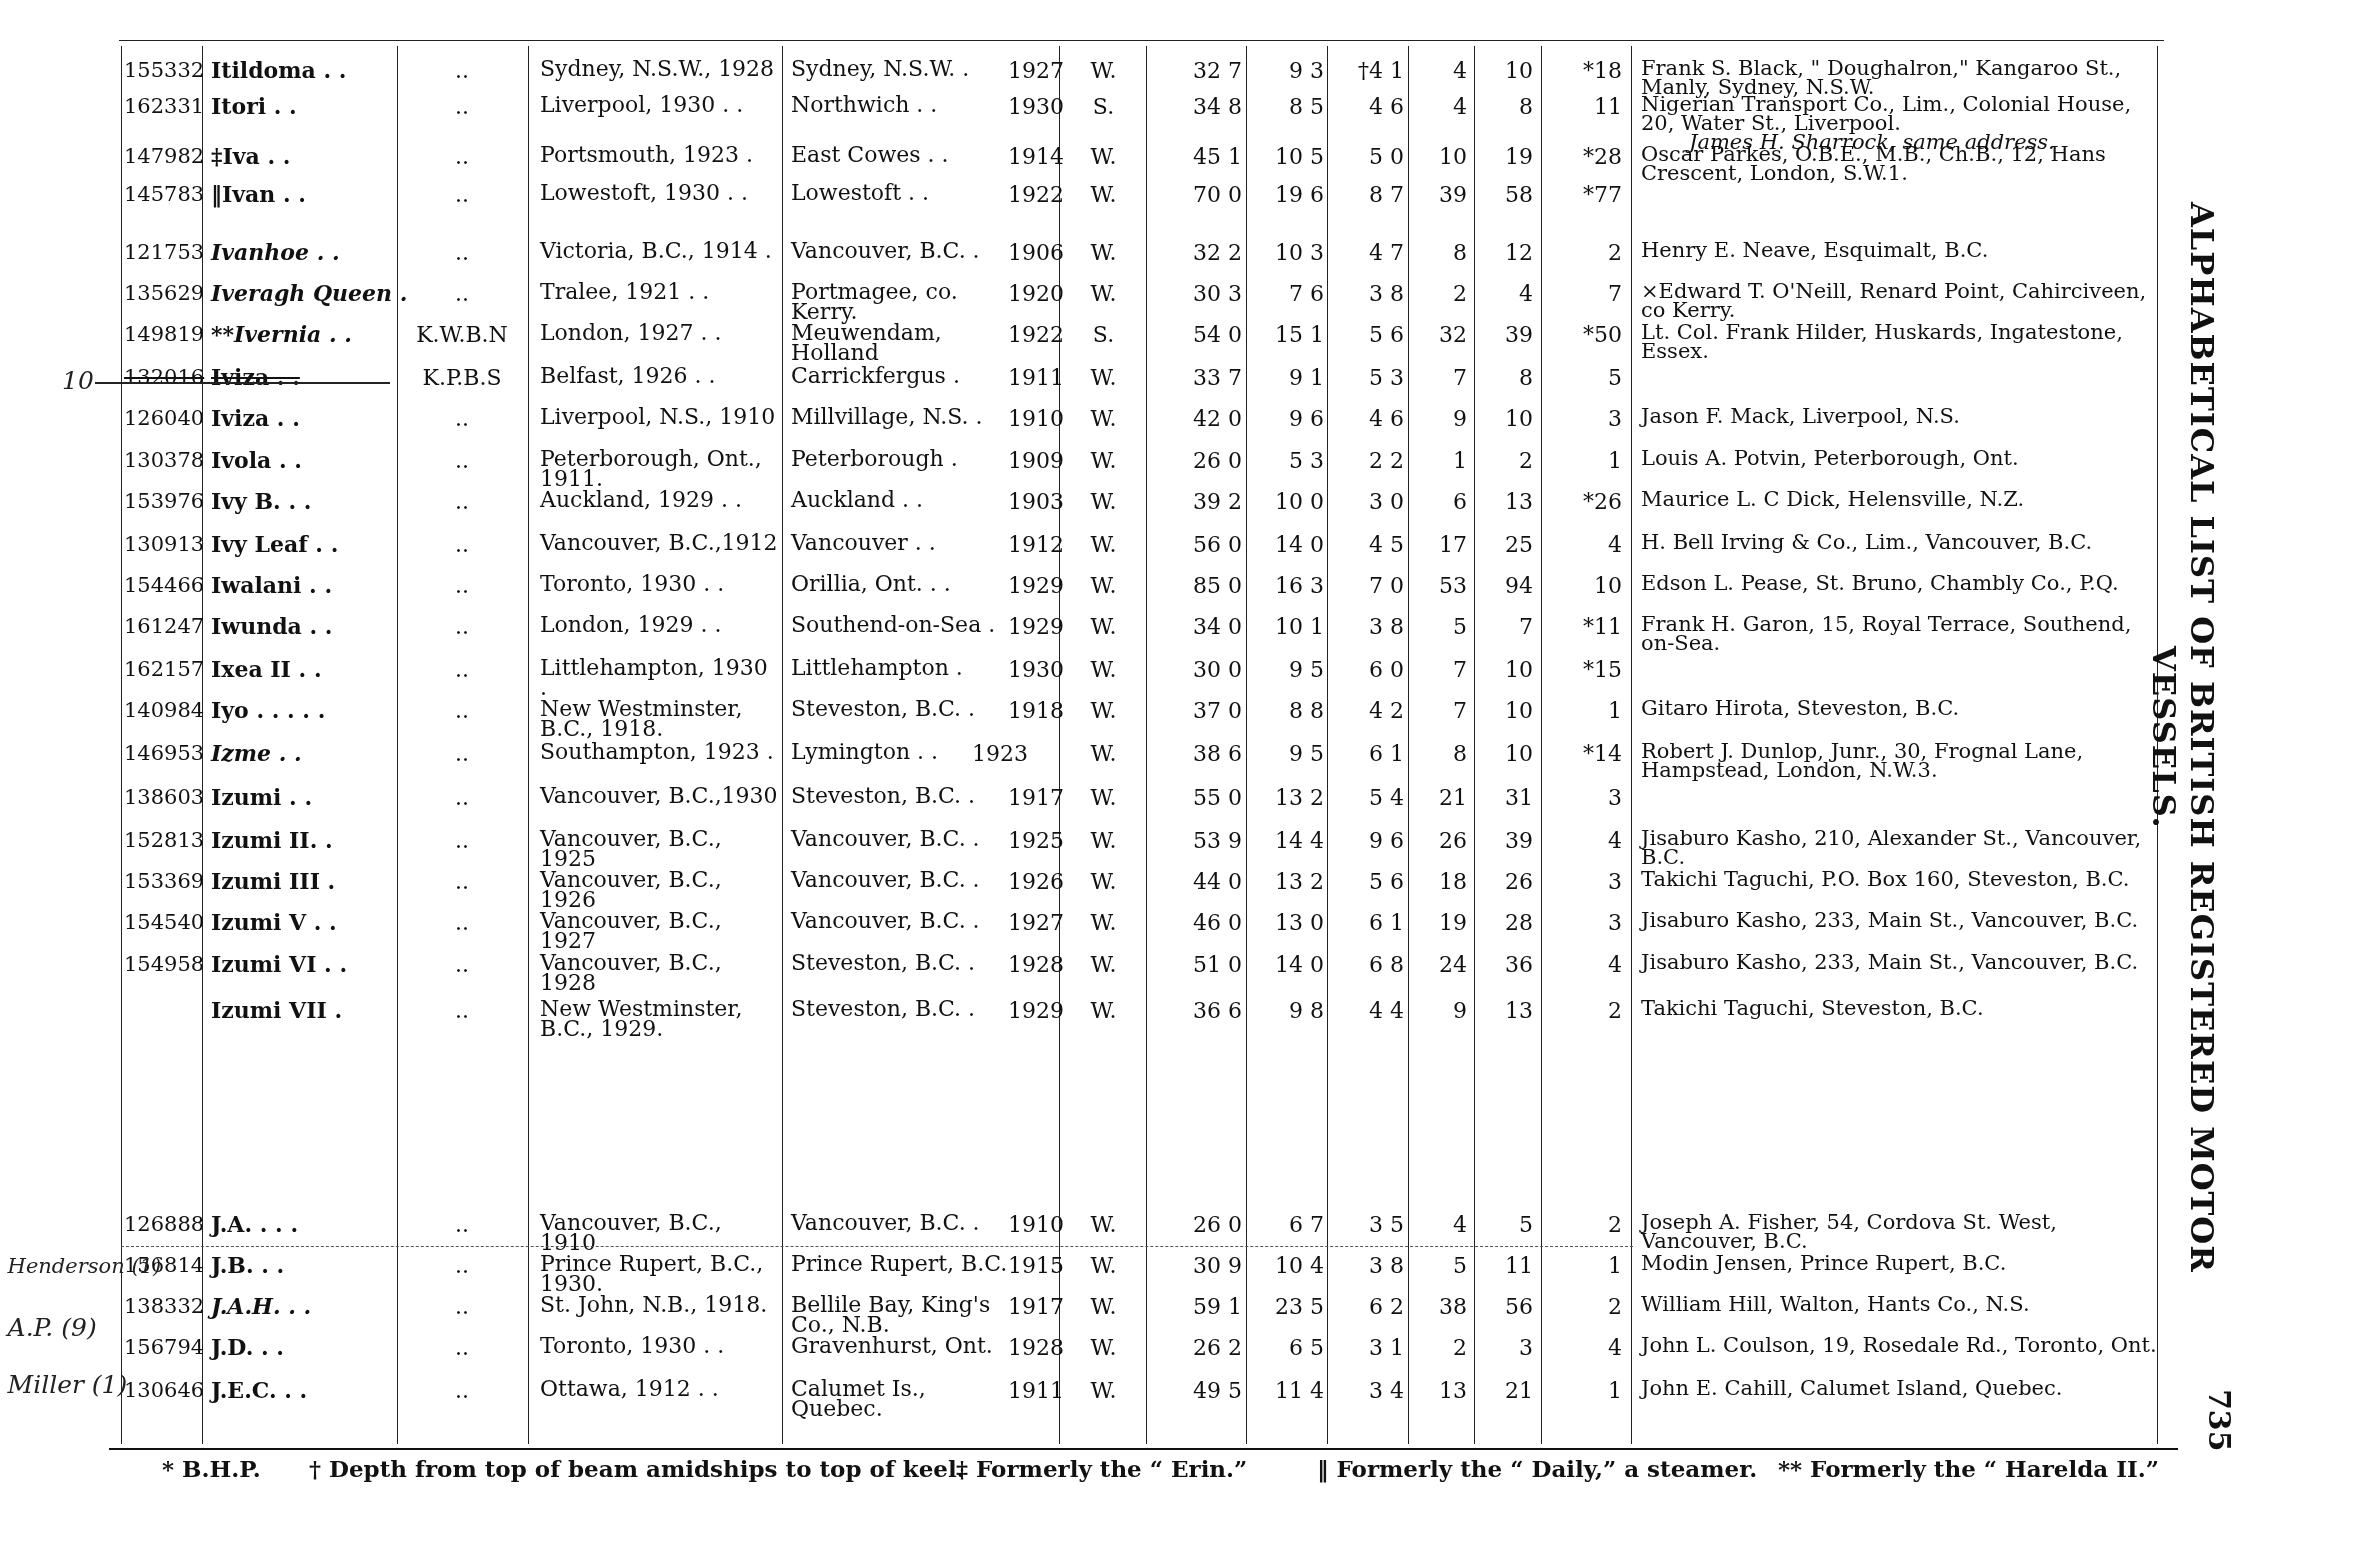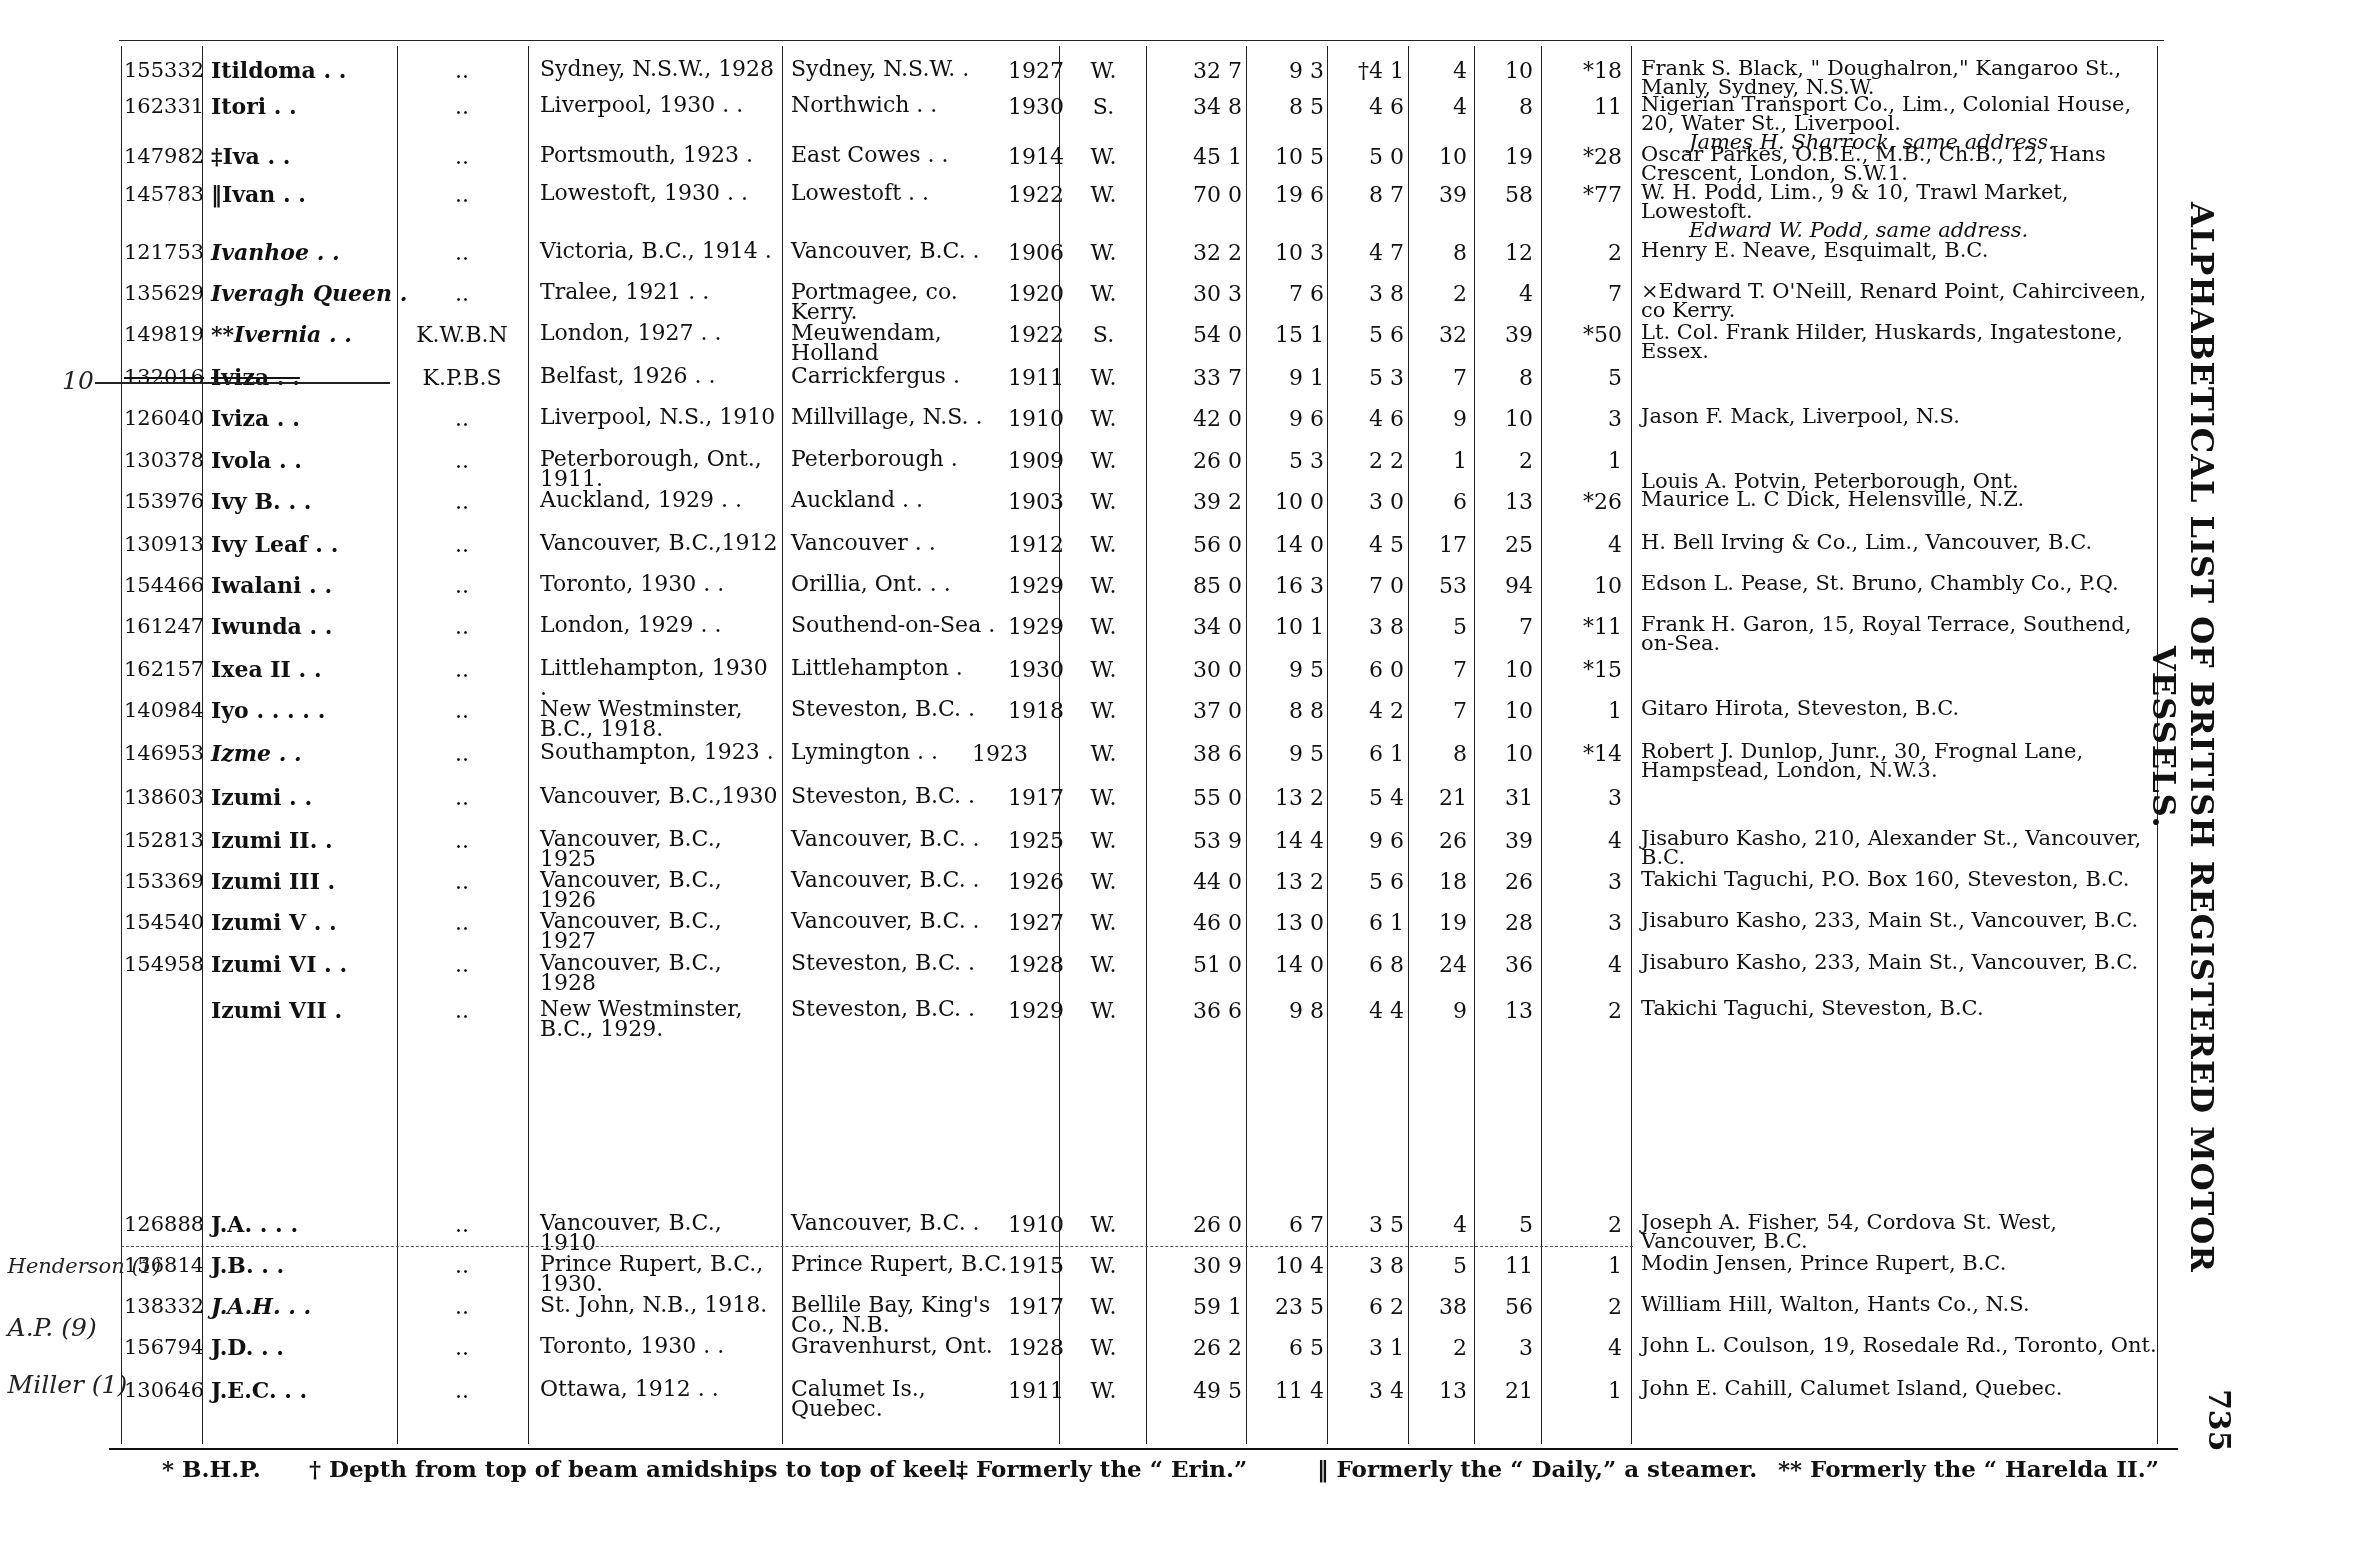--- a/index.html
+++ b/index.html
@@ -108,21 +108,20 @@
         <div class="cell wrap" style="left: 540px; width: 238px; white-space: normal; line-height: 20px;">Lowestoft, 1930 .   .</div>
         <div class="cell wrap" style="left: 791px; width: 219px; white-space: normal; line-height: 20px;">Lowestoft   .   .</div>
         <div class="cell num" style="left: 1008px; width: 48px;">1922</div>
         <div class="cell center" style="left: 1075px; width: 57px;">W.</div>
         <div class="cell num" style="left: 1156px; width: 86px;">70  0</div>
         <div class="cell num" style="left: 1248px; width: 76px;">19  6</div>
         <div class="cell num" style="left: 1330px; width: 74px;">8  7</div>
         <div class="cell num" style="left: 1408px; width: 59px;">39</div>
         <div class="cell num" style="left: 1474px; width: 59px;">58</div>
         <div class="cell num" style="left: 1541px; width: 81px;">*77</div>
-        <div class="cell owner" style="left: 1641px; width: 518px;">W. H. Podd, Lim., 9 &amp; 10, Trawl Market, Lowestoft.<span class="sub">Edward W. Podd, same address.</span></div>
       </div>
       <div class="row" style="top: 241px;">
         <div class="cell num off" style="left: 124px; width: 71px;">121753</div>
         <div class="cell name ital" style="left: 211px; width: 181px;">Ivanhoe   .   .</div>
         <div class="cell center" style="left: 399px; width: 126px;">..</div>
         <div class="cell wrap" style="left: 540px; width: 238px; white-space: normal; line-height: 20px;">Victoria, B.C., 1914 .</div>
         <div class="cell wrap" style="left: 791px; width: 219px; white-space: normal; line-height: 20px;">Vancouver, B.C. .</div>
         <div class="cell num" style="left: 1008px; width: 48px;">1906</div>
         <div class="cell center" style="left: 1075px; width: 57px;">W.</div>
         <div class="cell num" style="left: 1156px; width: 86px;">32  2</div>
@@ -203,21 +202,21 @@
         <div class="cell wrap" style="left: 540px; width: 238px; white-space: normal; line-height: 20px;">Peterborough, Ont., 1911.</div>
         <div class="cell wrap" style="left: 791px; width: 219px; white-space: normal; line-height: 20px;">Peterborough   .</div>
         <div class="cell num" style="left: 1008px; width: 48px;">1909</div>
         <div class="cell center" style="left: 1075px; width: 57px;">W.</div>
         <div class="cell num" style="left: 1156px; width: 86px;">26  0</div>
         <div class="cell num" style="left: 1248px; width: 76px;">5  3</div>
         <div class="cell num" style="left: 1330px; width: 74px;">2  2</div>
         <div class="cell num" style="left: 1408px; width: 59px;">1</div>
         <div class="cell num" style="left: 1474px; width: 59px;">2</div>
         <div class="cell num" style="left: 1541px; width: 81px;">1</div>
-        <div class="cell owner" style="left: 1641px; width: 518px; margin-top: 23px;">Louis A. Potvin, Peterborough, Ont.<span class="sub"></span></div>
+        <div class="cell owner" style="left: 1641px; width: 518px;">Louis A. Potvin, Peterborough, Ont.<span class="sub"></span></div>
       </div>
       <div class="row" style="top: 490px;">
         <div class="cell num off" style="left: 124px; width: 71px;">153976</div>
         <div class="cell name" style="left: 211px; width: 181px;">Ivy B.   .   .</div>
         <div class="cell center" style="left: 399px; width: 126px;">..</div>
         <div class="cell wrap" style="left: 540px; width: 238px; white-space: normal; line-height: 20px;">Auckland, 1929 .   .</div>
         <div class="cell wrap" style="left: 791px; width: 219px; white-space: normal; line-height: 20px;">Auckland   .   .</div>
         <div class="cell num" style="left: 1008px; width: 48px;">1903</div>
         <div class="cell center" style="left: 1075px; width: 57px;">W.</div>
         <div class="cell num" style="left: 1156px; width: 86px;">39  2</div>

